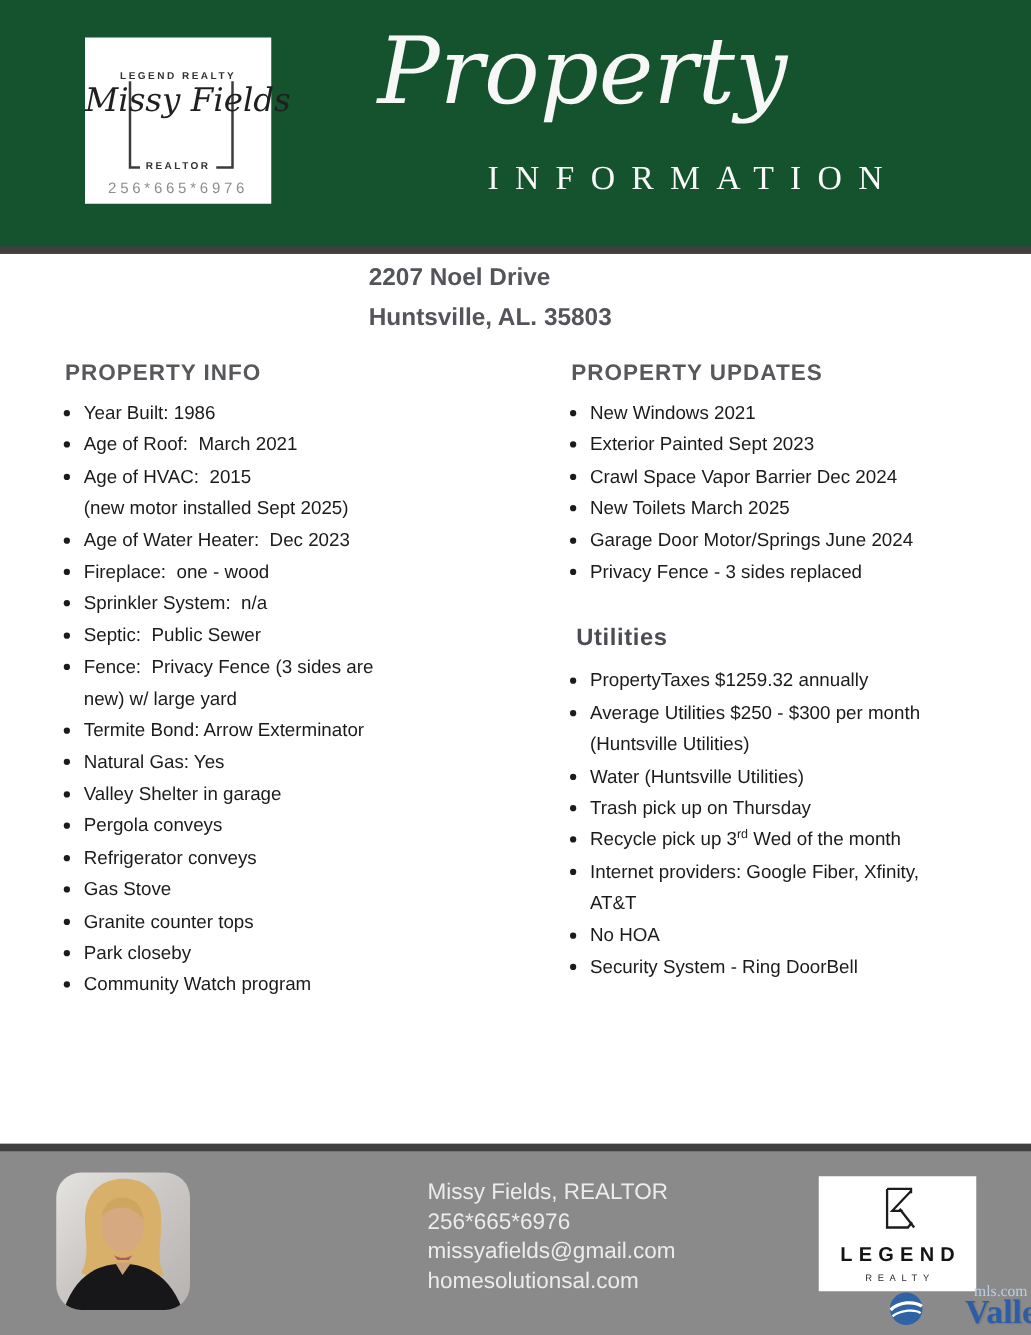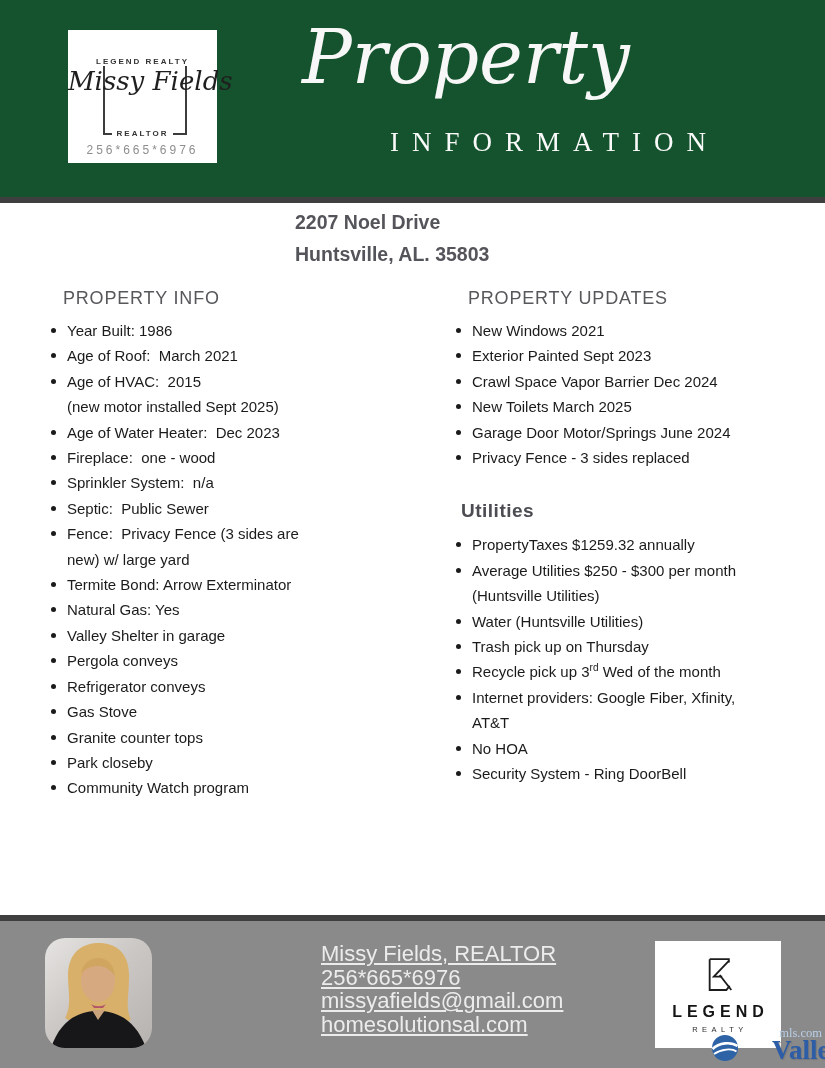--- a/index.html
+++ b/index.html
@@ -53,22 +53,22 @@
   .address {
     position:absolute; left:295px; top:206px;
     font-size:19.5px; font-weight:700; color:#54555a; line-height:32px;
   }
 
   
   .col { position:absolute; top:288px; }
   .col-left  { left:50px;  width:318px; }
   .col-right { left:455px; width:345px; }
   .section-heading {
-    font-size:18px; font-weight:400; color:#57585c;
-    letter-spacing:0.8px; margin:0 0 9px 13px;
+    font-size:18px; font-weight:700; color:#57585c;
+    letter-spacing:0.8px; margin:0 0 9px 2px;
   }
   .utilities-heading {
     font-size:19px; font-weight:700; color:#4c4d52;
     letter-spacing:0.5px; margin:30px 0 10px 6px;
   }
   ul.bullets { list-style:none; margin:0; padding:0; }
   .bullets li {
     position:relative; padding-left:17px;
     font-size:15px; line-height:25.4px; color:#1b1b1b;
     white-space:pre-wrap;
@@ -84,26 +84,26 @@
     position:absolute; left:0; bottom:0; width:100%; height:147px;
     background:#8a8a8a; border-top:6px solid #3f3f3f;
   }
   .agent-photo {
     position:absolute; left:45px; top:17px; width:107px; height:110px;
     border-radius:20px; overflow:hidden;
     background:linear-gradient(135deg,#e6e4e2 0%,#cbc8c5 45%,#b5b2af 100%);
   }
   .agent-photo svg { display:block; width:100%; height:100%; }
   .agent-contact {
-    position:absolute; left:321px; top:21px;
-    color:#ececec; font-size:22px; line-height:23.6px;text-decoration:underline;
+    position:absolute; left:342px; top:21px;
+    color:#ececec; font-size:18px; line-height:23.6px;
   }
   .agent-contact div { white-space:nowrap; }
   .legend-card {
-    position:absolute; left:655px; top:20px; width:126px; height:107px;
+    position:absolute; left:655px; top:20px; width:126px; height:92px;
     background:#ffffff; display:flex; flex-direction:column;
     align-items:center; justify-content:center;
   }
   .legend-monogram svg { width:34px; height:40px; }
   .legend-name {
     font-size:16px; font-weight:600; letter-spacing:5px;
     color:#141414; margin-top:4px; padding-left:5px; white-space:nowrap;
   }
   .legend-sub {
     font-size:7.5px; letter-spacing:4.5px; color:#2c2c2c;

